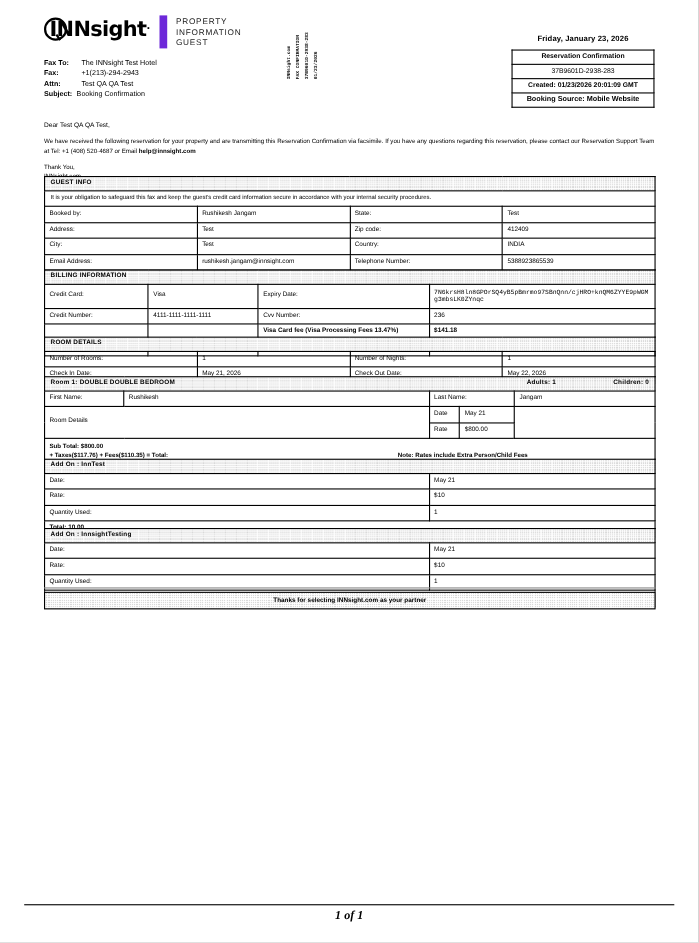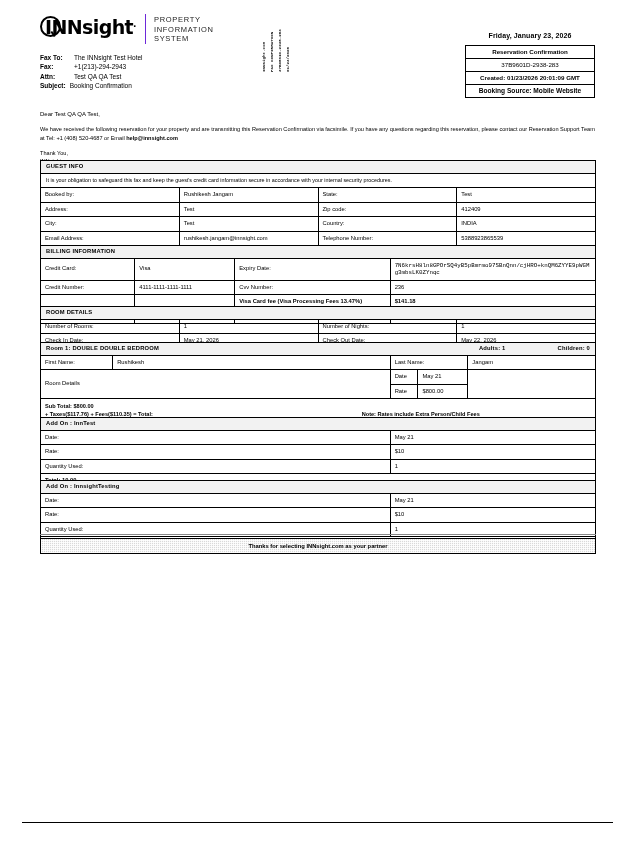--- a/index.html
+++ b/index.html
@@ -70,21 +70,21 @@
     width: 2px;
     height: 6px;
     background: #000;
     transform: rotate(-35deg);
   }
   .logo-dot {
     font-size: 9px;
     vertical-align: super;
   }
   .logo-sub {
-    border-left: 1px solid #6d28d9;
+    border-left: 7px solid #6d28d9;
     margin-left: 9px;
     padding-left: 8px;
     font-size: 7.5px;
     line-height: 9.5px;
     letter-spacing: 0.7px;
     color: #222;
     font-family: "Liberation Sans", sans-serif;
     padding-top: 1px;
   }
 
@@ -272,21 +272,21 @@
     <div class="hdr">
       <div class="logo-row">
         <div class="logo-mark">
           <span class="circ"></span>
           <span class="logo-tail"></span>
           <span class="inner">INNsight</span><span class="logo-dot">.</span>
         </div>
         <div class="logo-sub">
           <div>PROPERTY</div>
           <div>INFORMATION</div>
-          <div>SYSTEM</div>
+          <div>GUEST</div>
         </div>
       </div>
 
       <div class="fax-block">
         <div class="fax-row">
           <span class="fax-lbl">Fax To:</span>
           <span class="fax-val">The INNsight Test Hotel</span>
         </div>
         <div class="fax-row">
           <span class="fax-lbl">Fax:</span>
@@ -543,13 +543,14 @@
       </tr>
     </tbody>
       </table>
 
     <div class="footer-rule" style="top:524px;"></div>
     <div class="footer-band" style="top:528px;">Thanks for selecting INNsight.com as your partner</div>
 
   </div>
 
   <div class="pagenum-rule"></div>
+  <div class="pagenum">1 of 1</div>
 </div>
 
 </body></html>

